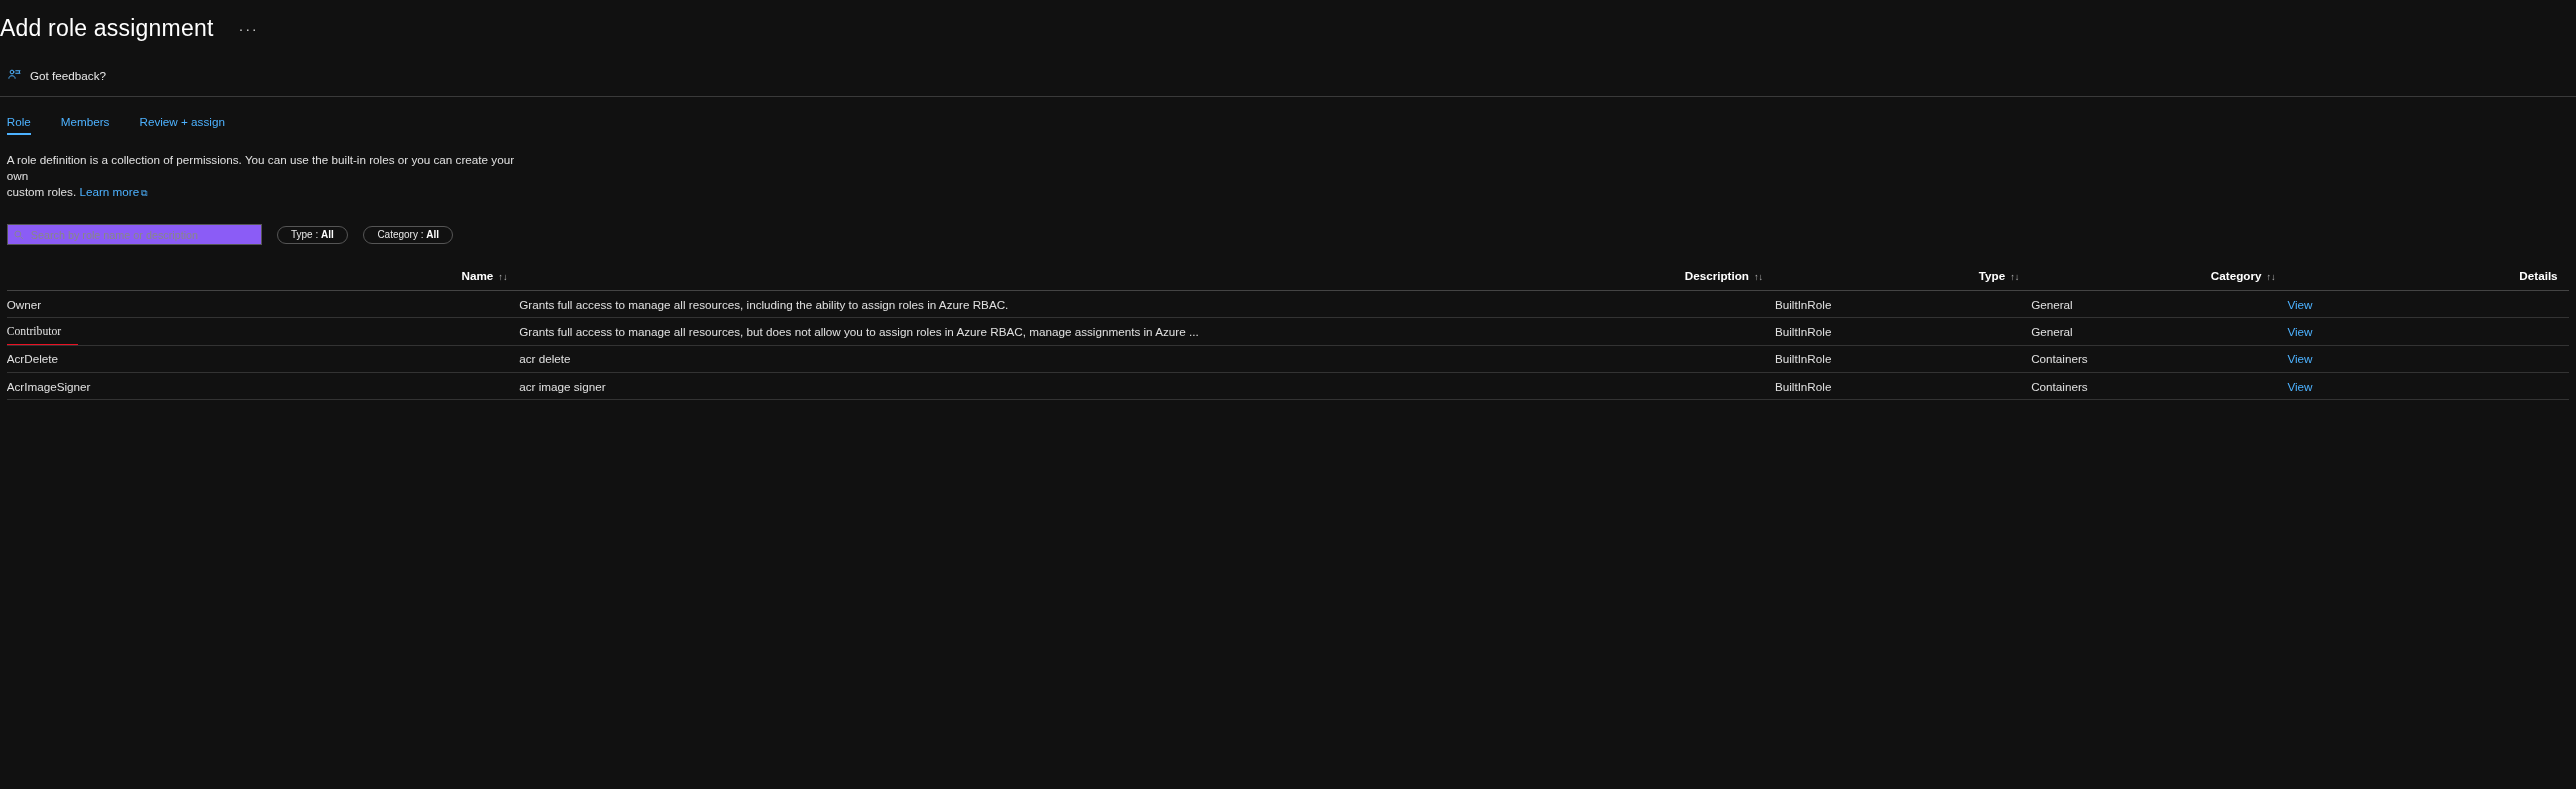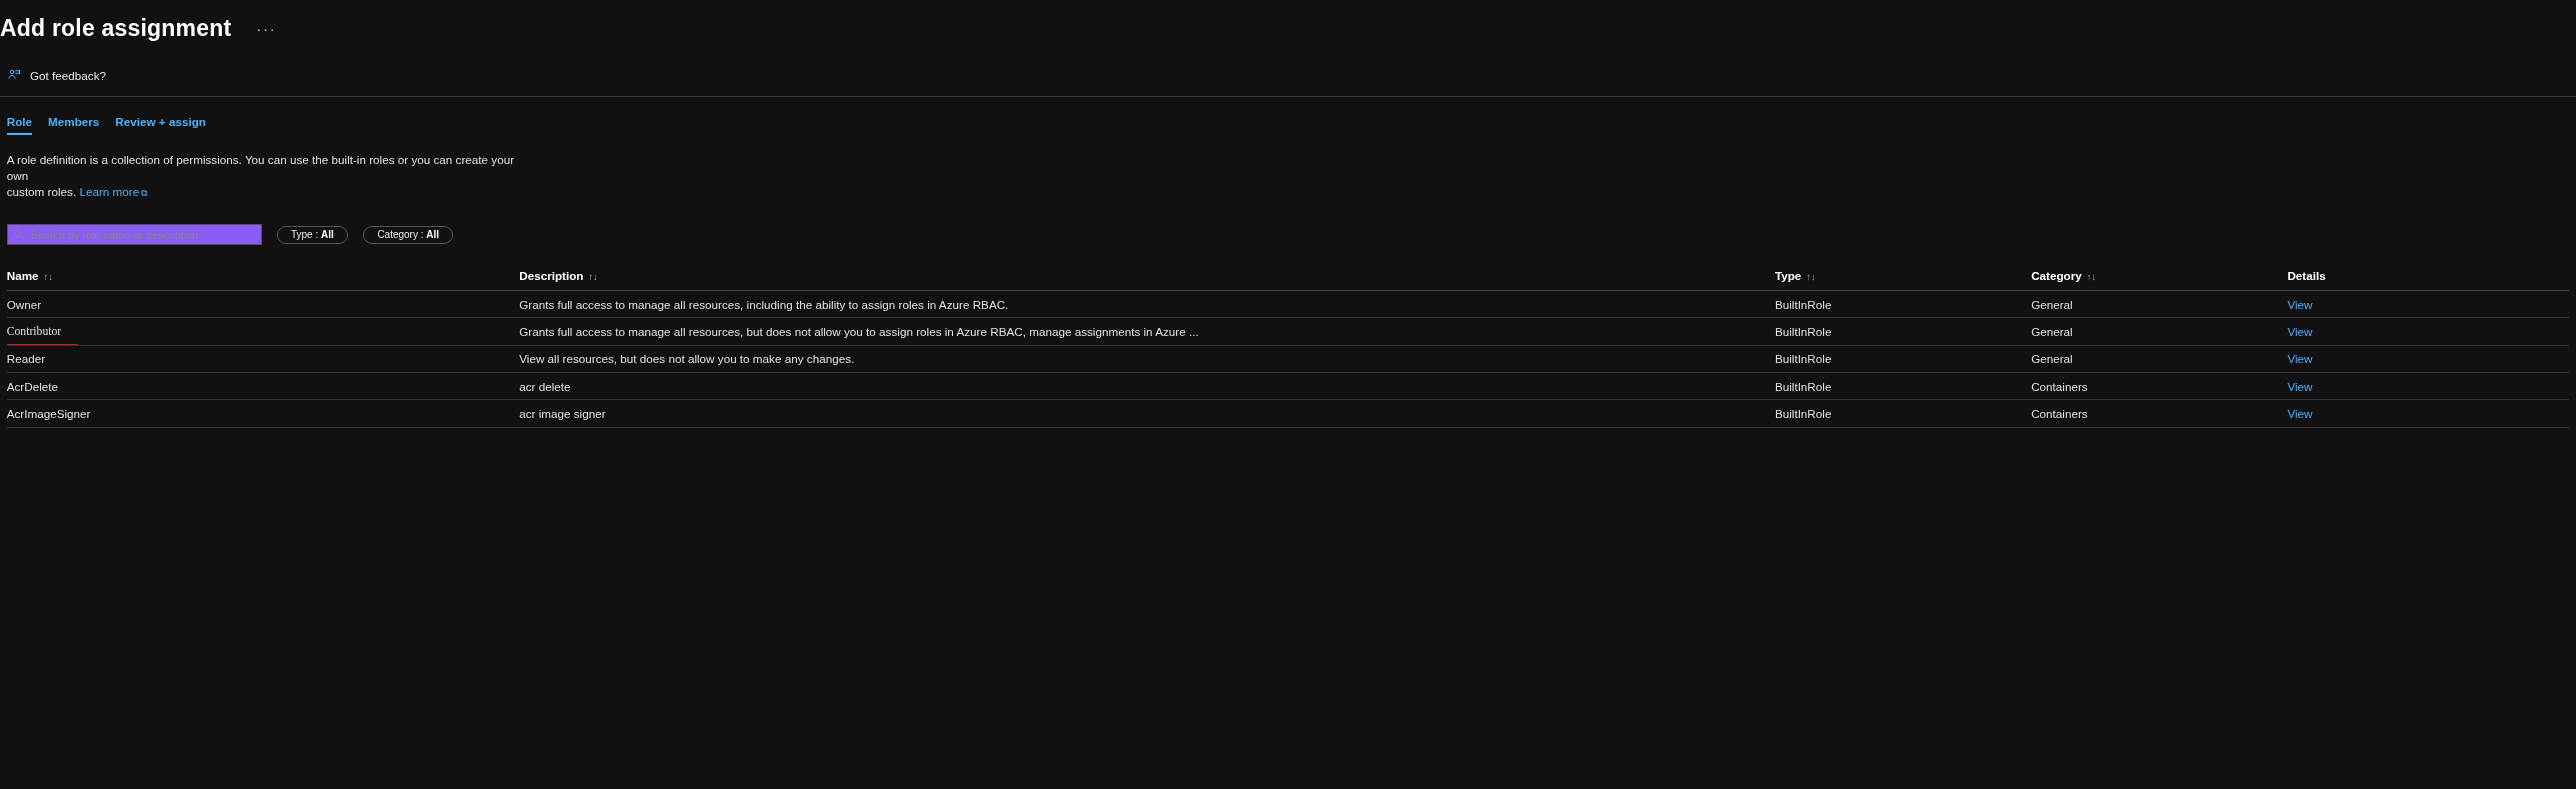--- a/index.html
+++ b/index.html
@@ -21,21 +21,21 @@
   }
 
   
   .header {
     display: flex;
     align-items: center;
     padding: 15px 6.7px 15px 0;
   }
   .page-title {
     font-size: 23px;
-    font-weight: 700;
+    font-weight: 400;
     letter-spacing: 0.2px;
   }
   .more-dots {
     margin-left: 25px;
     font-size: 15px;
     color: #c8c8c8;
     cursor: pointer;
     letter-spacing: 1.7px;
   }
 
@@ -54,23 +54,22 @@
     fill: none;
   }
   .feedback-text {
     font-size: 11.7px;
     color: #e8e8e8;
   }
 
   
   .tabs {
     display: flex;
-    gap: 16px;
+    gap: 30px;
     padding: 18.3px 6.7px 0 6.7px;
-    font-weight: bold;
   }
   .tab {
     color: #4db2ff;
     font-size: 11.7px;
     cursor: pointer;
     padding-bottom: 5px;
     border-bottom: 2.5px solid transparent;
   }
   .tab.active {
     border-bottom: 2.5px solid #4db2ff;
@@ -142,21 +141,21 @@
   
   .table-wrap {
     padding: 15px 6.7px 0 6.7px;
   }
   table {
     width: 100%;
     border-collapse: collapse;
     table-layout: fixed;
   }
   th {
-    text-align: left;
+    text-align: right;
     font-weight: 600;
     font-size: 11.7px;
     padding: 8.3px 11.7px 8.3px 0;
     border-bottom: 0.8px solid #444;
     color: #fff;
     white-space: nowrap;
   }
   th .sort {
     font-size: 9.2px;
     color: #bbb;
@@ -279,27 +278,20 @@
       <tr>
             <td>Owner</td>
             <td>Grants full access to manage all resources, including the ability to assign roles in Azure RBAC.</td>
             <td>BuiltInRole</td>
             <td>General</td>
             <td class="link-cell"><span>View</span></td>
           </tr>
           <tr>
             <td class="annot">Contributor</td>
             <td>Grants full access to manage all resources, but does not allow you to assign roles in Azure RBAC, manage assignments in Azure ...</td>
-            <td>BuiltInRole</td>
-            <td>General</td>
-            <td class="link-cell"><span>View</span></td>
-          </tr>
-          <tr>
-            <td>Reader</td>
-            <td>View all resources, but does not allow you to make any changes.</td>
             <td>BuiltInRole</td>
             <td>General</td>
             <td class="link-cell"><span>View</span></td>
           </tr>
           <tr>
             <td>AcrDelete</td>
             <td>acr delete</td>
             <td>BuiltInRole</td>
             <td>Containers</td>
             <td class="link-cell"><span>View</span></td>

